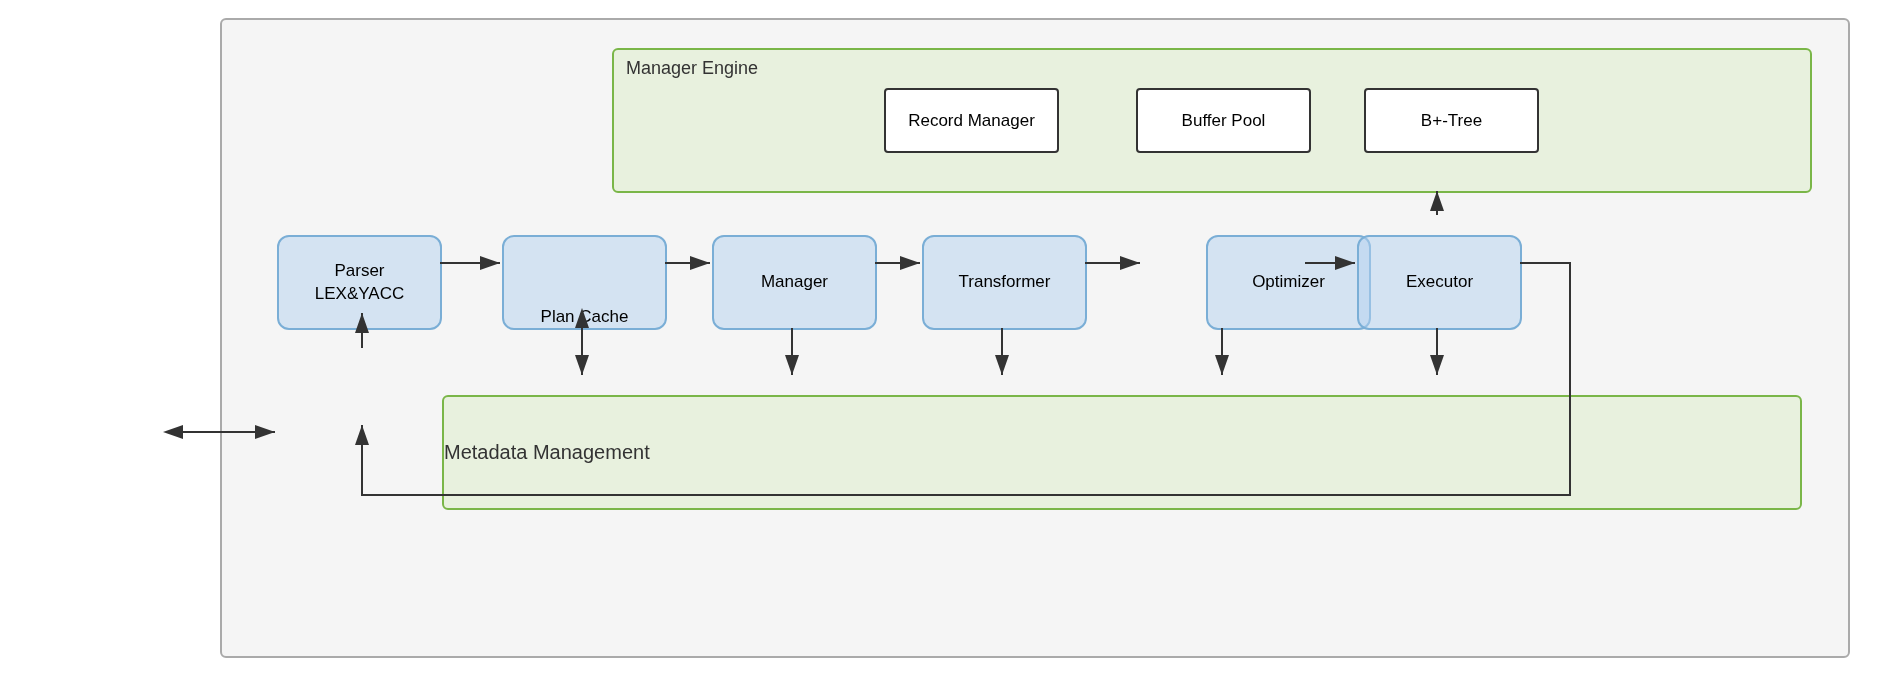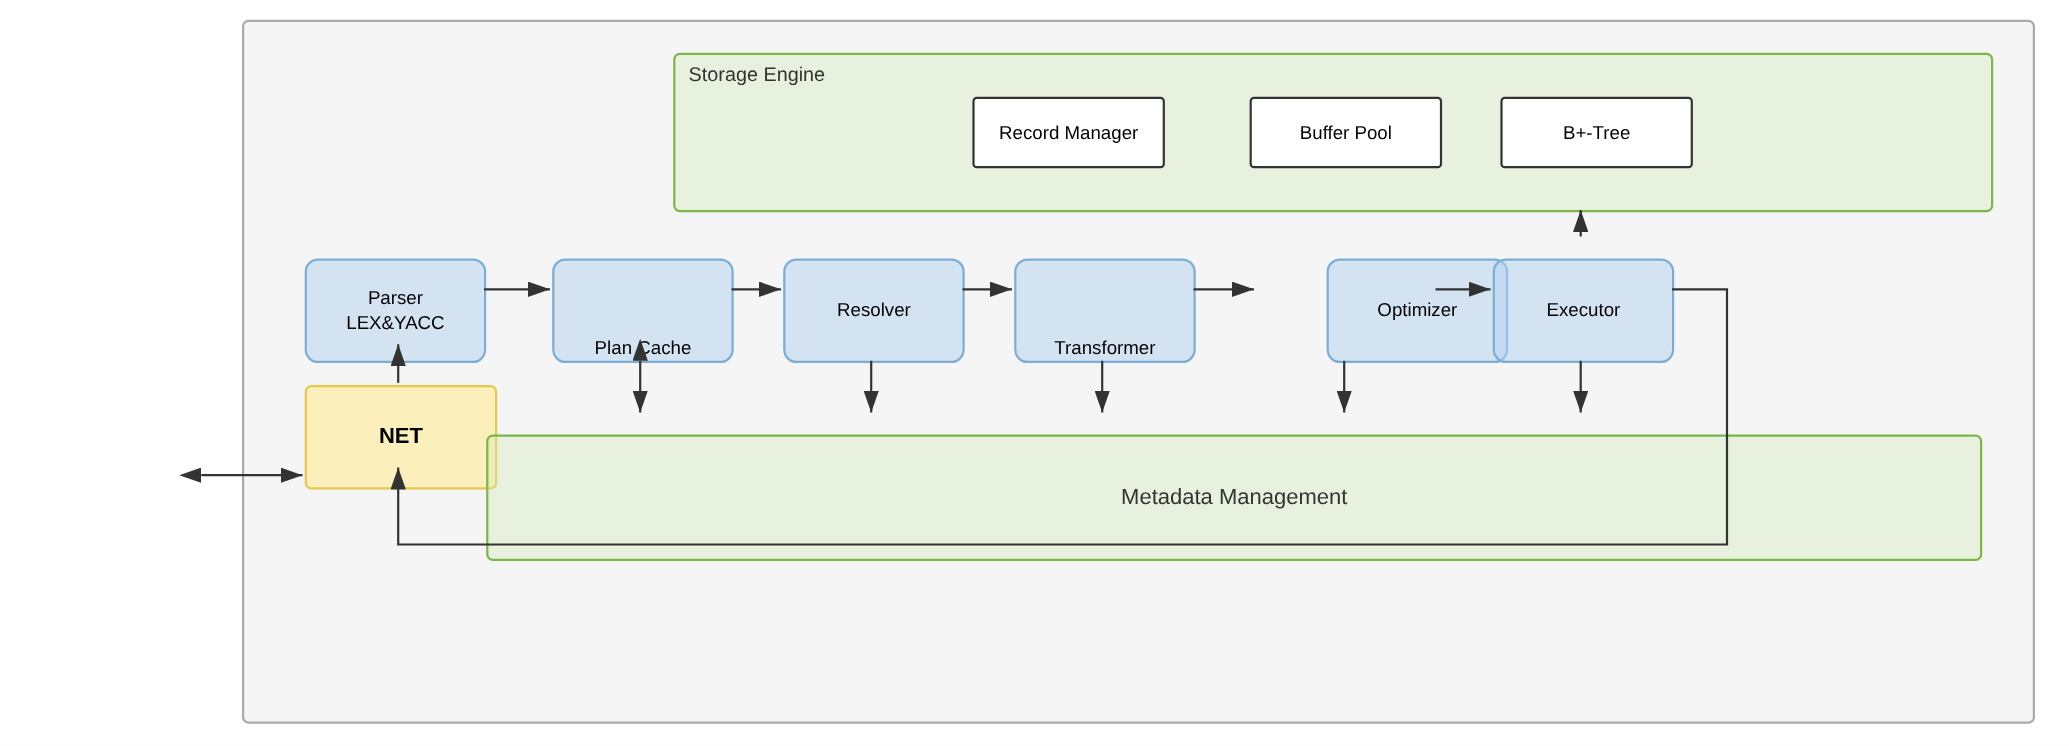--- a/index.html
+++ b/index.html
@@ -77,21 +77,21 @@
       position: absolute;
       left: 220px;
       top: 375px;
       width: 1360px;
       height: 115px;
       border: 2px solid #7ab648;
       border-radius: 6px;
       background: rgba(210, 235, 180, 0.35);
       display: flex;
       align-items: center;
-      justify-content: center;
+      justify-content: flex-start;
       font-size: 20px;
       color: #333;
     }
 
     
     .proc-box {
       position: absolute;
       top: 215px;
       width: 165px;
       height: 95px;
@@ -102,21 +102,21 @@
       align-items: center;
       justify-content: center;
       font-size: 17px;
       text-align: center;
       line-height: 1.3;
     }
 
     .parser-box { left: 55px; }
     .plancache-box { left: 280px; align-items: flex-end; }
     .resolver-box { left: 490px; }
-    .transformer-box { left: 700px; align-items: flex-end; }
+    .transformer-box { left: 700px; }
     .optimizer-box { left: 956px; margin-left: 28px; }
     .executor-box { left: 1135px; text-align: right; }
 
     
     .net-box {
       position: absolute;
       left: 55px;
       top: 330px;
       width: 175px;
       height: 95px;
@@ -159,54 +159,51 @@
   </style>
 </head>
 <body>
 
 <div class="diagram-container">
 
 
   <div class="main-box">
 
     <div class="storage-engine-box">
-      <span class="storage-engine-label">Storage Engine</span>
+      <span class="storage-engine-label">Manager Engine</span>
       <div class="se-component record-manager">
         <span>Record Manager</span>
       </div>
       <div class="se-component buffer-pool">
         <span>Buffer Pool</span>
       </div>
       <div class="se-component bplus-tree">
         <span>B+-Tree</span>
       </div>
     </div>
 
     <div class="proc-box parser-box">
       <span>Parser<br>LEX&amp;YACC</span>
     </div>
     <div class="proc-box plancache-box">
       <span>Plan Cache</span>
     </div>
     <div class="proc-box resolver-box">
-      <span>Resolver</span>
+      <span>Manager</span>
     </div>
     <div class="proc-box transformer-box">
       <span>Transformer</span>
     </div>
     <div class="proc-box optimizer-box">
       <span>Optimizer</span>
     </div>
     <div class="proc-box executor-box">
       <span>Executor</span>
     </div>
 
-    <div class="net-box">
-      <span>NET</span>
-    </div>
 
     <div class="metadata-box">
       <span>Metadata Management</span>
     </div>
 
   </div>
 
   <svg class="arrows-svg">
     <defs>
       <marker id="arrowhead" markerWidth="10" markerHeight="7" refX="10" refY="3.5" orient="auto">

